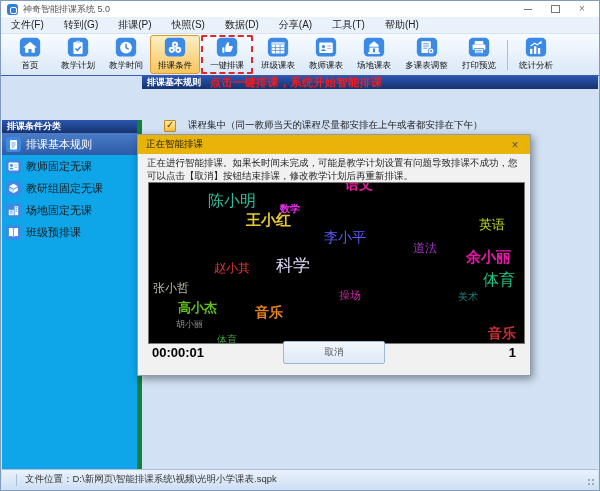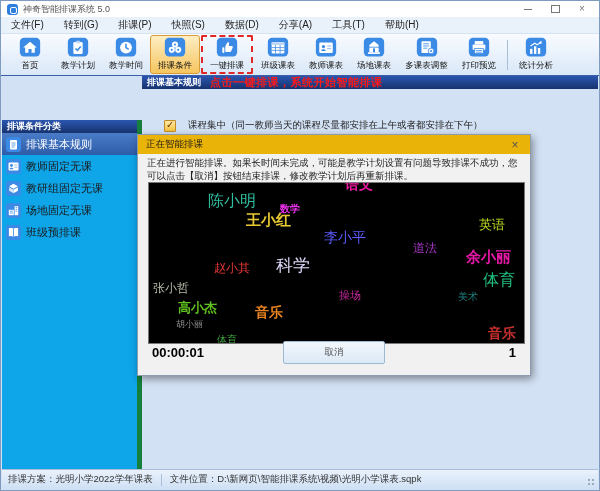--- a/index.html
+++ b/index.html
@@ -314,17 +314,16 @@
       <span class="fw" style="left: 339px; top: 142px; color: rgb(200, 48, 48); font-size: 14px; font-weight: bold;">音乐</span>
     </div>
   <div class="dlg-foot">
     <span class="timer">00:00:01</span>
     <span class="cancel-btn">取消</span>
     <span class="round">1</span>
   </div>
 </div>
 
 <div class="statusbar">
-  <span>排课方案：光明小学2022学年课表</span>
   <span class="ssep"></span>
   <span>文件位置：D:\新网页\智能排课系统\视频\光明小学课表.sqpk</span>
   <span class="grip"></span>
 </div>
 
 </body></html>

